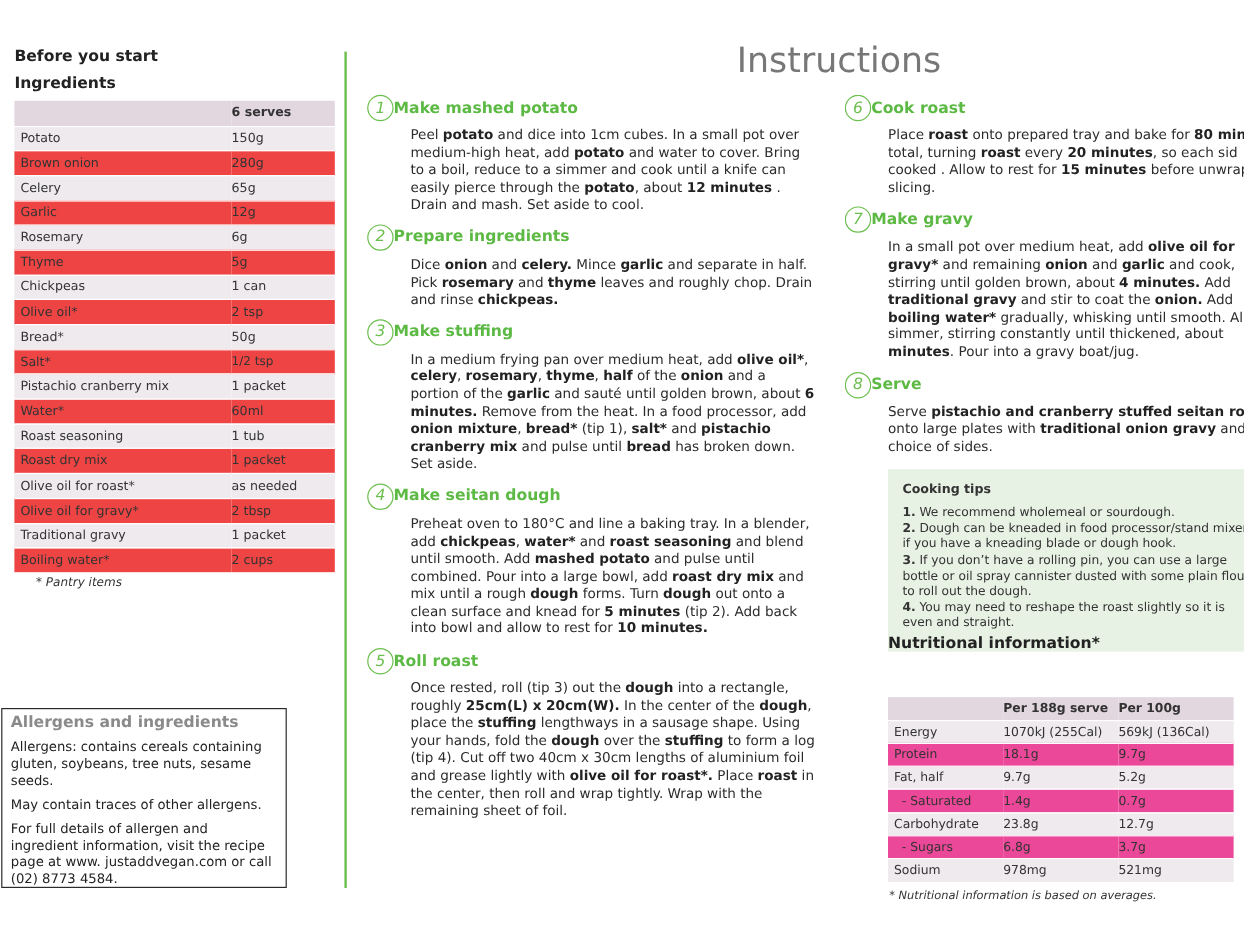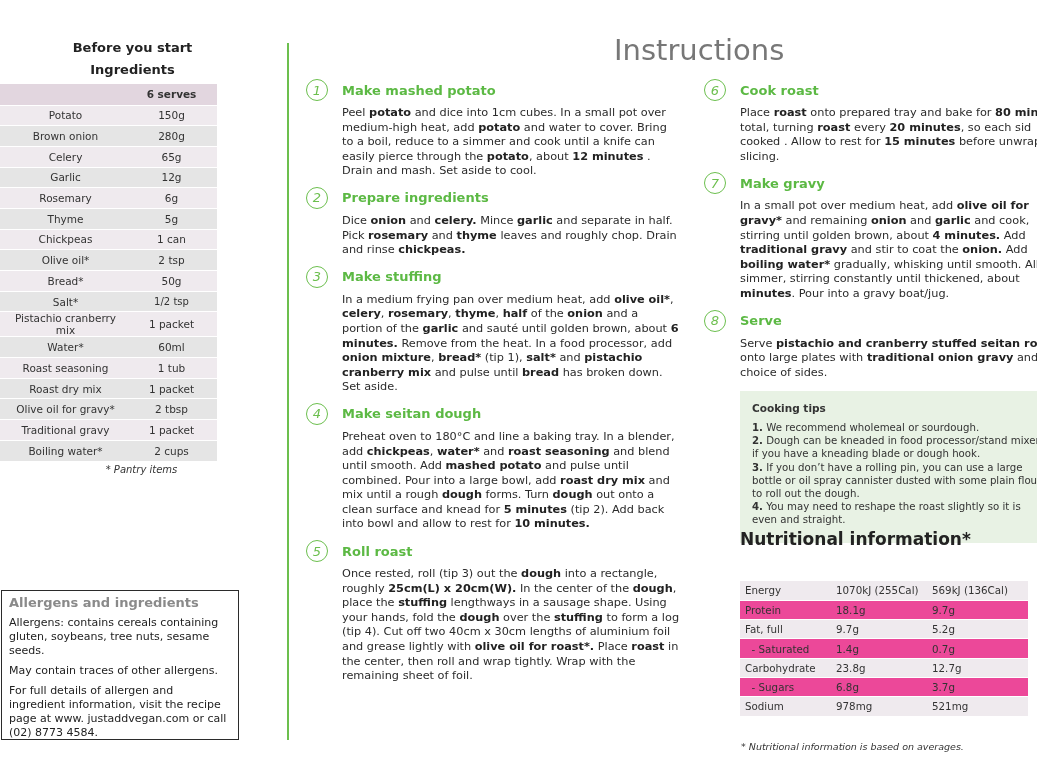--- a/index.html
+++ b/index.html
@@ -1,58 +1,58 @@
 <!DOCTYPE html>
 <html><head>
 <meta charset="utf-8">
 <style>
   * { box-sizing: border-box; margin: 0; padding: 0; }
   html, body { width: 1037px; height: 778px; overflow: hidden; background: #ffffff; }
   body { font-family: "DejaVu Sans", "Liberation Sans", sans-serif; color: #2b2b2b; position: relative; }
 
-  .left { position: absolute; left: 0; top: 40px; width: 265px; text-align: center; }
+  .left { position: absolute; left: 12px; top: 40px; width: 265px; }
   .h2 { font-weight: bold; font-size: 13px; color: #222; }
   .before-title { margin-bottom: 7px; }
   .before-text { font-size: 11.5px; line-height: 14px; margin-bottom: 14px; color: #2b2b2b; }
   .ing-title { margin-bottom: 7px; }
 
-  table.ing { width: 217px; border-collapse: collapse; font-size: 10.5px; color: #333; }
+  table.ing { width: 267px; border-collapse: collapse; font-size: 10.5px; color: #333; }
   table.ing td { height: 20.7px; padding: 0 5px; border-bottom: 1.5px solid #ffffff; }
   table.ing tr.head td { background: #e2d6df; font-weight: bold; height: 21px; }
   table.ing tr.odd td { background: #efeaee; }
-  table.ing tr.even td { background: #e5e5e5; }
+  table.ing tr.even td { background: #ef4444; }
   table.ing td.amt { width: 86px; padding-left: 0; }
   .pantry { font-style: italic; font-size: 10px; color: #333; margin-top: 2px; padding-left: 18px; }
 
   .allergen-box { position: absolute; left: 1px; top: 590px; width: 238px; height: 150px; border: 1.2px solid #2b2b2b; padding: 4px 7px; }
   .allergen-title { font-weight: bold; font-size: 13px; color: #8a8a8a; margin-bottom: 6px; }
   .allergen-p { font-size: 11px; line-height: 14px; color: #222; margin-bottom: 6px; }
 
   .divider { position: absolute; left: 287px; top: 43px; width: 1.5px; height: 697px; background: #6cbf4e; }
 
   .title { position: absolute; left: 614px; top: 33px; font-size: 29px; color: #777; font-family: "DejaVu Sans", sans-serif; font-weight: normal; letter-spacing: 0px; }
 
   .col { position: absolute; }
   .col1 { left: 306px; top: 79px; width: 375px; }
   .col2 { left: 704px; top: 79px; width: 333px; overflow: hidden; }
 
   .step { margin-bottom: 8px; }
   .step-head { display: flex; align-items: center; height: 22px; margin-bottom: 5px; }
   .num { width: 22px; height: 22px; border-radius: 50%; border: 1.2px solid #6cbf4e; color: #6cbf4e; font-size: 13px; display: flex; align-items: center; justify-content: center; font-style: italic; flex: 0 0 22px; }
-  .step-title { margin-left: 14px; font-weight: bold; font-size: 13px; color: #5cb944; }
+  .step-title { font-weight: bold; font-size: 13px; color: #5cb944; }
   .step-body { margin-left: 36px; font-size: 11.3px; line-height: 14.6px; color: #2b2b2b; }
   .col2 .step-body { white-space: normal; width: 330px; }
   .step-body b { font-weight: bold; color: #222; }
 
   .tips { position: absolute; left: 740px; top: 391px; width: 314px; height: 152px; background: #e8f2e4; padding: 11px 12px; }
   .tips-title { font-weight: bold; font-size: 10.5px; color: #333; margin-bottom: 7px; }
   .tip { font-size: 10.2px; line-height: 13.2px; color: #333; }
   .tip b { font-weight: bold; }
 
-  .nut-title { position: absolute; left: 740px; top: 529px; font-weight: bold; font-size: 17px; color: #222; }
+  .nut-title { position: absolute; left: 740px; top: 529px; font-weight: bold; font-size: 13px; color: #222; }
   table.nut { position: absolute; left: 740px; top: 581px; width: 288px; border-collapse: collapse; font-size: 10.3px; color: #333; }
   table.nut td { height: 19.3px; padding: 0 5px; border-bottom: 1.5px solid #ffffff; }
   table.nut tr.head td { background: #e2d6df; font-weight: bold; height: 19px; }
   table.nut tr.odd td { background: #efeaee; }
   table.nut tr.even td { background: #ec4899; }
   table.nut td.c1 { width: 96px; }
   table.nut td.c2 { width: 96px; padding-left: 0; }
   table.nut td.c3 { padding-left: 0; }
   .nut-note { position: absolute; left: 741px; top: 741px; font-style: italic; font-size: 9.5px; color: #333; }
 </style>
@@ -117,20 +117,24 @@
           <td class="amt">60ml</td>
         </tr>
         <tr class="odd">
           <td>Roast seasoning</td>
           <td class="amt">1 tub</td>
         </tr>
         <tr class="even">
           <td>Roast dry mix</td>
           <td class="amt">1 packet</td>
         </tr>
+        <tr class="odd">
+          <td>Olive oil for roast*</td>
+          <td class="amt">as needed</td>
+        </tr>
         <tr class="even">
           <td>Olive oil for gravy*</td>
           <td class="amt">2 tbsp</td>
         </tr>
         <tr class="odd">
           <td>Traditional gravy</td>
           <td class="amt">1 packet</td>
         </tr>
         <tr class="even">
           <td>Boiling water*</td>
@@ -219,32 +223,37 @@
       <div class="tip"><b>1.</b><span> We recommend wholemeal or sourdough.</span></div>
       <div class="tip"><b>2.</b><span> Dough can be kneaded in food processor/stand mixer if you have a kneading blade or dough hook.</span></div>
       <div class="tip"><b>3.</b><span> If you don’t have a rolling pin, you can use a large bottle or oil spray cannister dusted with some plain flour to roll out the dough.</span></div>
       <div class="tip"><b>4.</b><span> You may need to reshape the roast slightly so it is even and straight.</span></div>
     </div>
 </div>
 
 <div class="nut-title">Nutritional information*</div>
 <table class="nut">
   <tbody id="nut-body">
+      <tr class="head">
+        <td class="c1"></td>
+        <td class="c2">Per 188g serve</td>
+        <td class="c3">Per 100g</td>
+      </tr>
       <tr class="odd">
         <td class="c1" style="white-space: pre;">Energy</td>
         <td class="c2">1070kJ (255Cal)</td>
         <td class="c3">569kJ (136Cal)</td>
       </tr>
       <tr class="even">
         <td class="c1" style="white-space: pre;">Protein</td>
         <td class="c2">18.1g</td>
         <td class="c3">9.7g</td>
       </tr>
       <tr class="odd">
-        <td class="c1" style="white-space: pre;">Fat, full</td>
+        <td class="c1" style="white-space: pre;">Fat, half</td>
         <td class="c2">9.7g</td>
         <td class="c3">5.2g</td>
       </tr>
       <tr class="even">
         <td class="c1" style="white-space: pre;">  - Saturated</td>
         <td class="c2">1.4g</td>
         <td class="c3">0.7g</td>
       </tr>
       <tr class="odd">
         <td class="c1" style="white-space: pre;">Carbohydrate</td>

